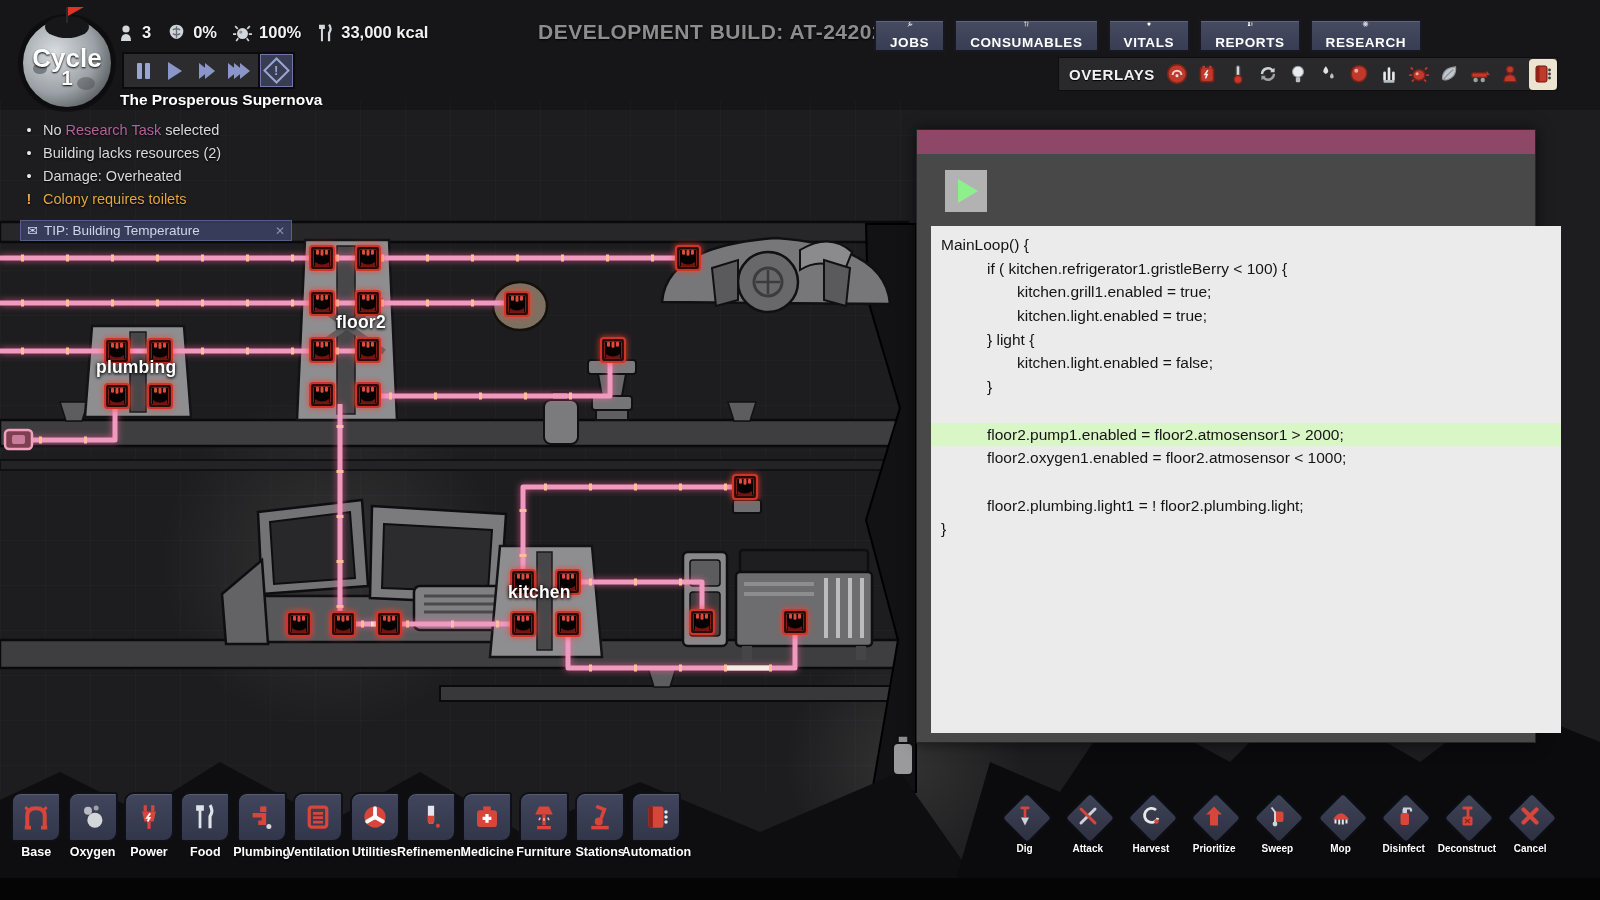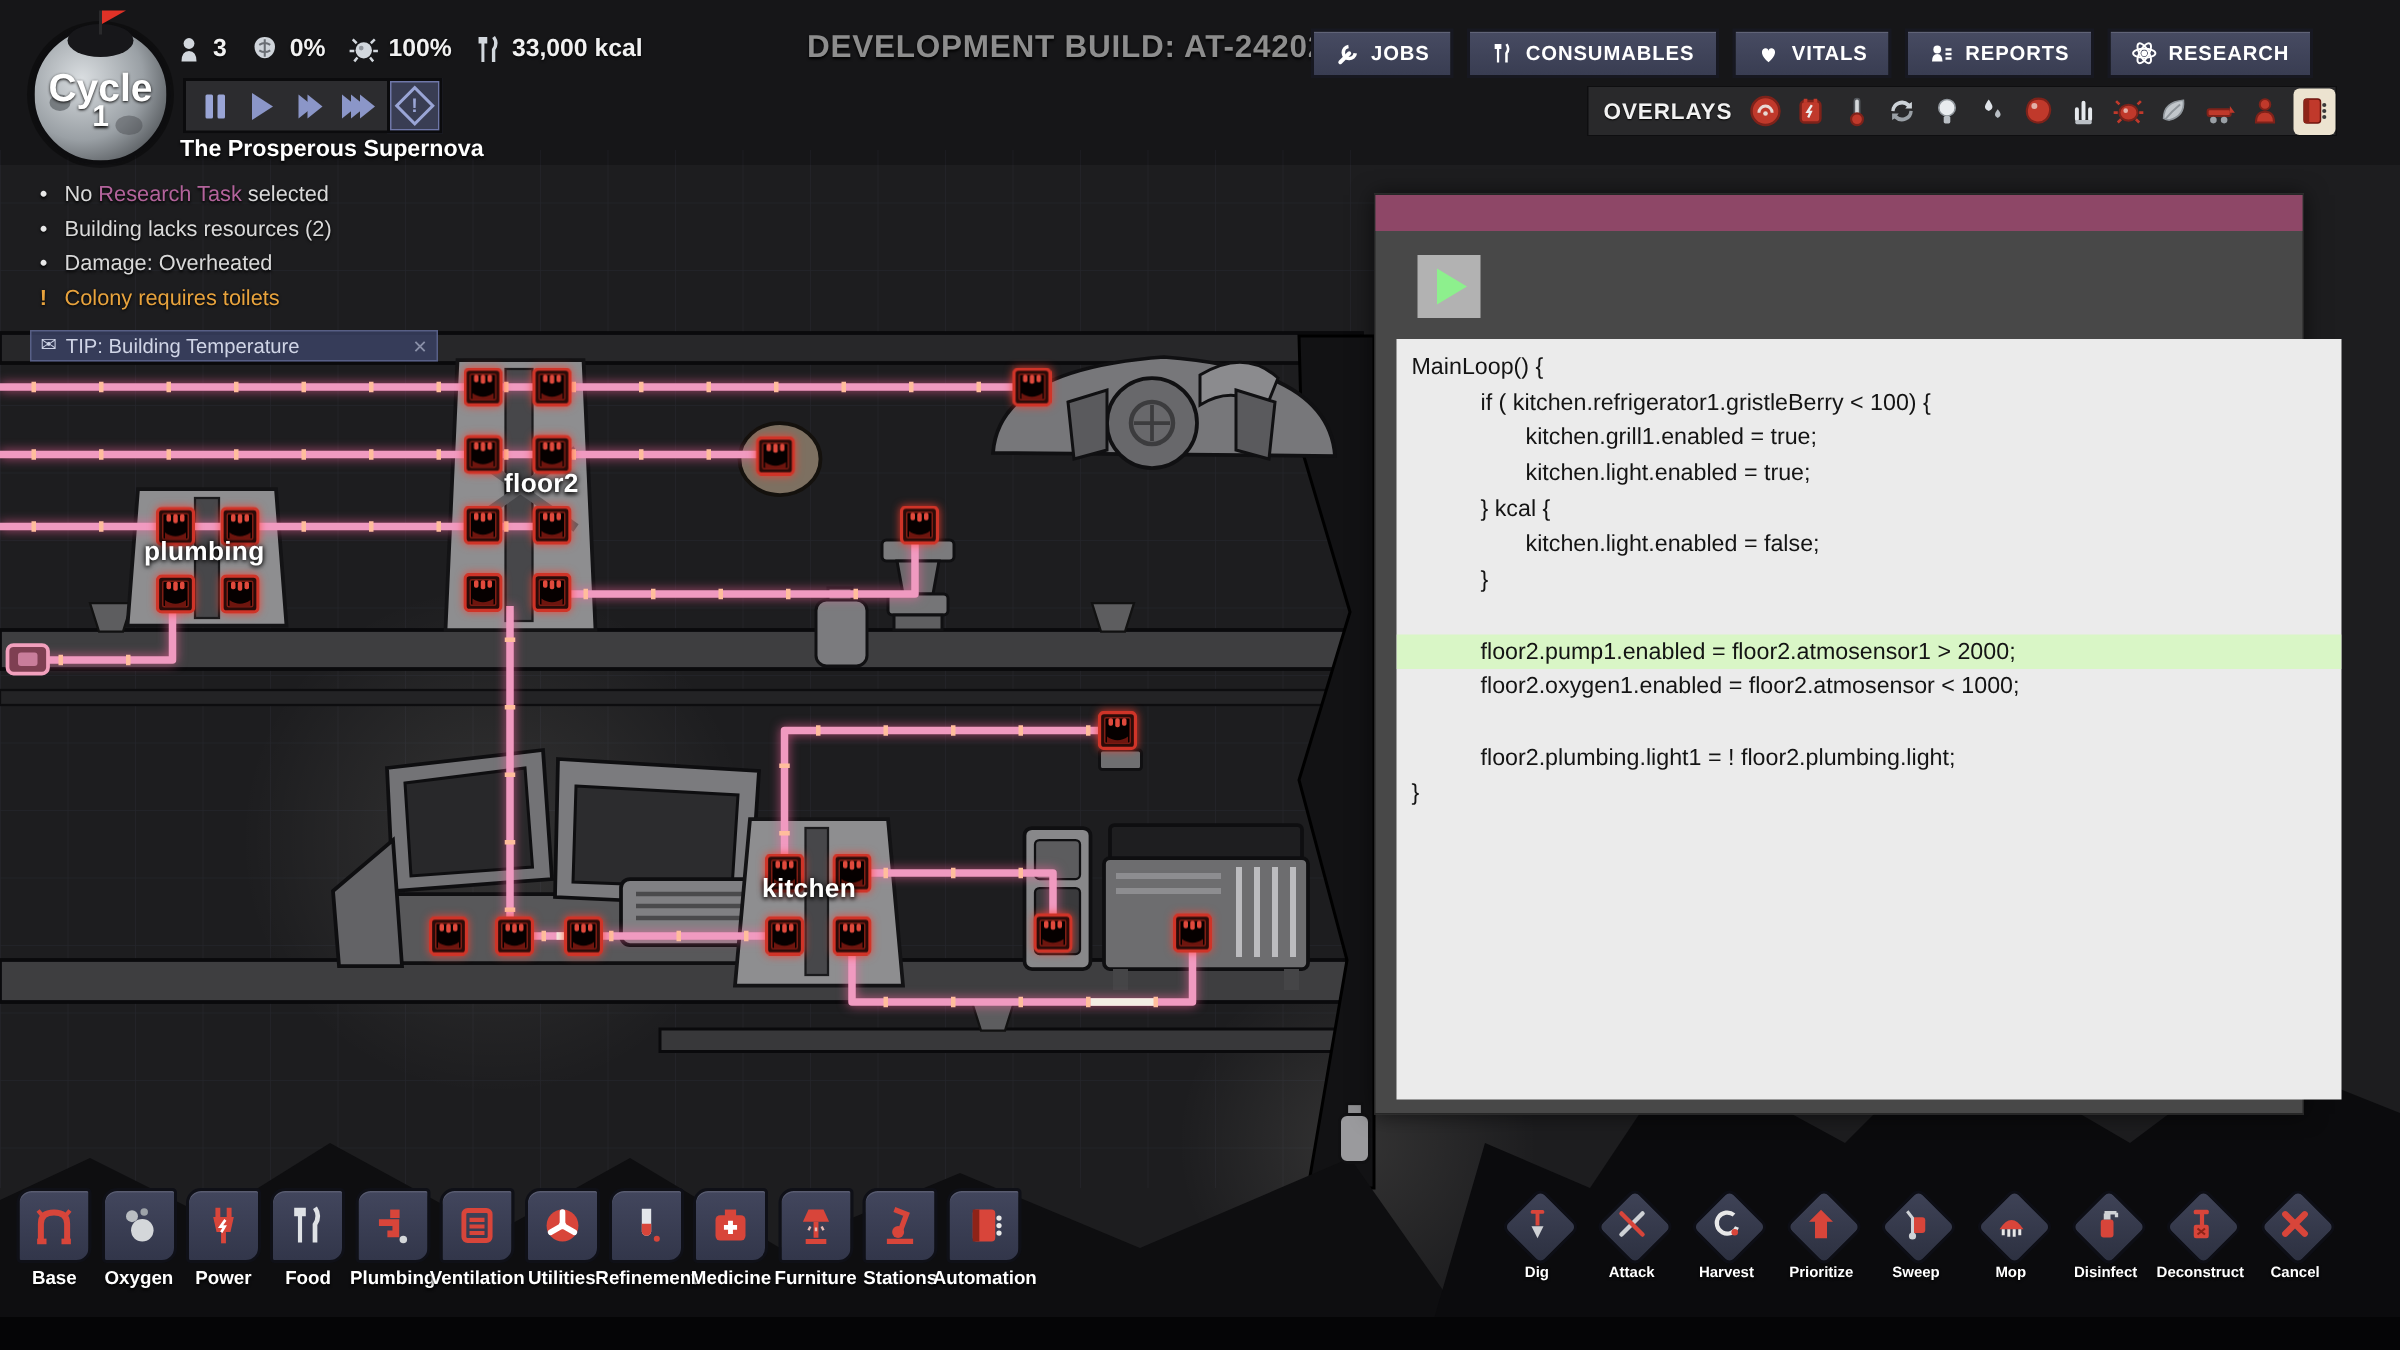--- a/index.html
+++ b/index.html
@@ -36,21 +36,21 @@
   .alert-btn{position:absolute;left:258px;top:52px;width:33px;height:33px;background:#393d53;
        border:2px solid #0b0b0d;box-shadow:inset 0 0 0 1px #6f77a8;display:flex;align-items:center;justify-content:center;cursor:pointer;}
   .alert-dia{width:15px;height:15px;border:2.5px solid #9aa5d6;transform:rotate(45deg);display:flex;align-items:center;justify-content:center;}
   .alert-dia b{transform:rotate(-45deg);color:#9aa5d6;font-size:13px;line-height:1;}
   .colony-name{position:absolute;left:120px;top:91px;color:#fff;font-size:15.5px;font-weight:700;text-shadow:0 1px 2px #000;}
   .dev-build{position:absolute;left:538px;top:20px;width:344px;color:#8d8d8d;font-size:21px;font-weight:800;letter-spacing:.5px;text-shadow:0 1px 2px #000;white-space:nowrap;}
   
   .menu-buttons{position:absolute;left:874px;top:19px;display:flex;gap:9px;}
   .menu-btn{height:29px;padding:0 14px;background:linear-gradient(#474b62,#393d52);
        border:2px solid #171821;box-shadow:inset 0 1px 0 rgba(255,255,255,.14);
-       color:#fff;font-size:13.5px;font-weight:700;letter-spacing:.6px;display:flex;align-items:center;gap:8px;cursor:pointer;}
+       color:#fff;font-size:13.5px;font-weight:700;letter-spacing:.6px;display:flex;align-items:center;gap:8px;cursor:pointer;flex-direction:column;}
   .overlays-bar{position:absolute;left:1058px;top:57px;width:500px;height:34px;background:#29292b;
        border:1px solid #0e0e10;display:flex;align-items:center;padding:0 0 0 10px;box-sizing:border-box;gap:8px;}
   .overlays-label{color:#f2f2f2;font-size:15px;font-weight:800;letter-spacing:.6px;margin-right:3px;text-shadow:0 1px 1px #000;}
   .ov{width:24px;height:24px;display:flex;align-items:center;justify-content:center;cursor:pointer;}
   .ov-sel{width:30px;height:31px;background:#ece3d0;border-radius:4px;display:flex;align-items:center;justify-content:center;cursor:pointer;}
   
   .notif{position:absolute;left:24px;display:flex;gap:9px;font-size:14.5px;color:#d9d9d9;text-shadow:0 1px 2px #000;}
   .notif .bullet{color:#e8e8e8;width:10px;text-align:center;}
   .notif .bullet.warn{color:#e8a33d;font-weight:800;}
   .notif .link{color:#b3639b;}
@@ -504,21 +504,21 @@
   <div class="script-panel">
     <div class="sp-title"></div>
     <div class="sp-run">
       <span class="rtri"></span>
     </div>
     <div class="code-area">
       <div class="code-line">MainLoop() {</div>
       <div class="code-line ind1">if ( kitchen.refrigerator1.gristleBerry &lt; 100) {</div>
       <div class="code-line ind2">kitchen.grill1.enabled = true;</div>
       <div class="code-line ind2">kitchen.light.enabled = true;</div>
-      <div class="code-line ind1">} kcal {</div>
+      <div class="code-line ind1">} light {</div>
       <div class="code-line ind2">kitchen.light.enabled = false;</div>
       <div class="code-line ind1">}</div>
       <div class="code-line"></div>
       <div class="code-line ind1 hl">floor2.pump1.enabled = floor2.atmosensor1 &gt; 2000;</div>
       <div class="code-line ind1">floor2.oxygen1.enabled = floor2.atmosensor &lt; 1000;</div>
       <div class="code-line"></div>
       <div class="code-line ind1">floor2.plumbing.light1 = ! floor2.plumbing.light;</div>
       <div class="code-line">}</div>
     </div>
   </div>

